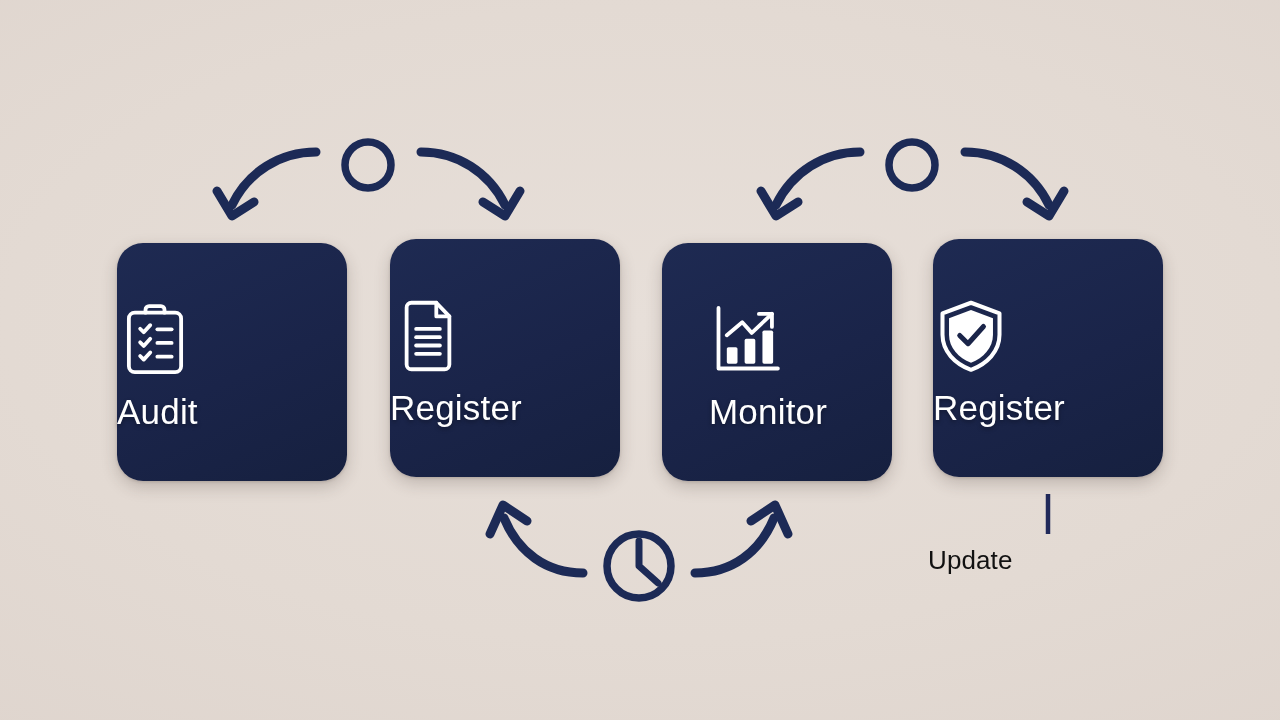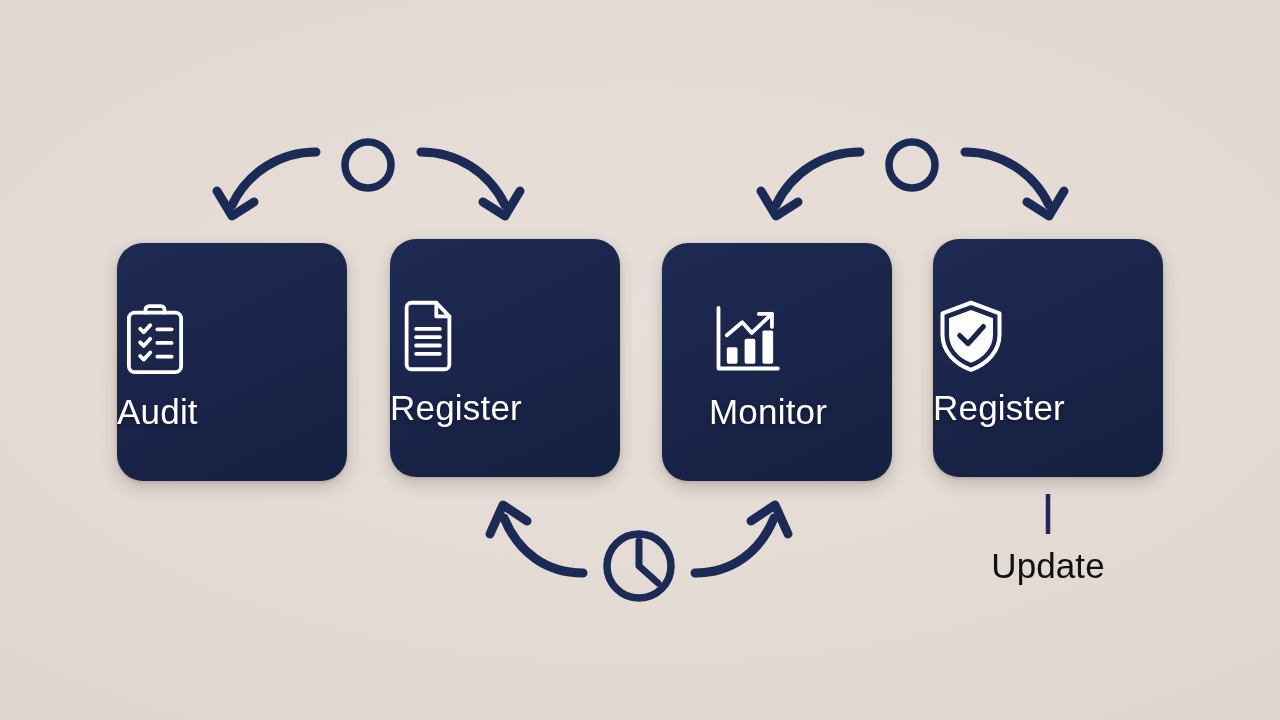--- a/index.html
+++ b/index.html
@@ -91,23 +91,23 @@
     stroke-width: 4.5;
     stroke-linecap: butt;
   }
 
   
   #update-caption {
     position: absolute;
     left: 928px;
     top: 543px;
     width: 240px;
-    text-align: center;
+    text-align: left;
     color: #111111;
-    font-size: 35px;
+    font-size: 26px;
     font-weight: 400;
     line-height: 1.33;
     letter-spacing: 0.1px;
   }
   #update-caption .cap-line { display: block; white-space: nowrap; }
 </style>
 </head>
 <body>
 
 <div id="stage">

